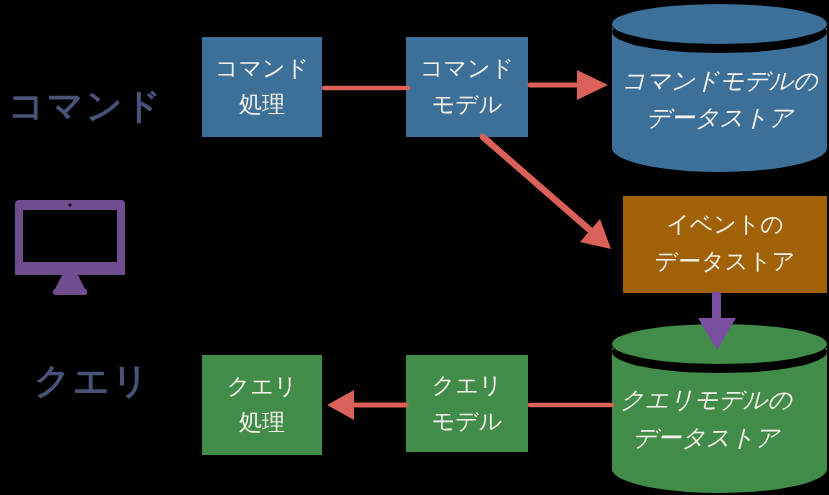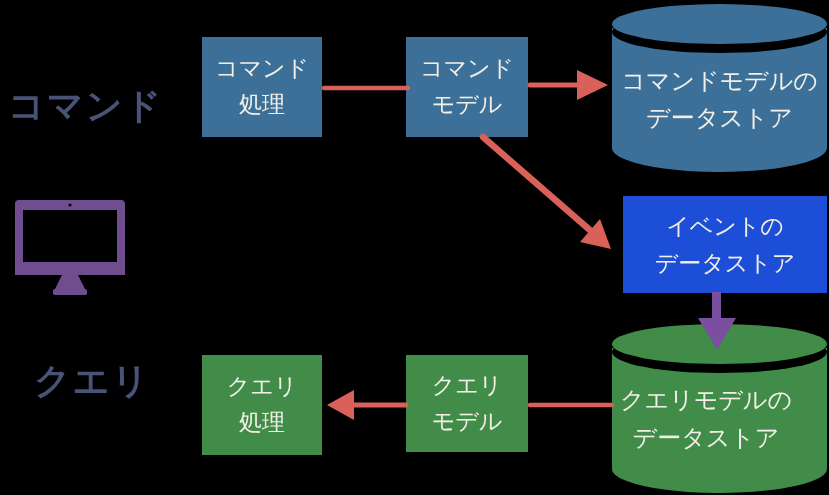--- a/index.html
+++ b/index.html
@@ -14,35 +14,35 @@
   }
   #label-command{left:8px;top:82px;}
   #label-query{left:34px;top:357px;}
   .node{
     position:absolute;display:flex;flex-direction:column;align-items:center;
     justify-content:center;text-align:center;color:#f2efe8;font-size:23px;
     line-height:1.55;
   }
   .blue-box{background:#3c7099;}
   .green-box{background:#418c48;}
-  .red-box{background:#1d4ed8;}
+  .red-box{background:#a16207;font-family:Liberation Mono, monospace;}
   #node-command-handler{left:202px;top:37px;width:120px;height:100px;}
   #node-command-model{left:406px;top:37px;width:122px;height:100px;}
   #node-event-subscriber{left:623px;top:196px;width:204px;height:97px;font-size:23px;line-height:1.6;}
   #node-query-model{left:406px;top:355px;width:122px;height:97px;}
   #node-query-handler{left:202px;top:355px;width:120px;height:100px;}
   .cylinder{position:absolute;}
   #node-command-datastore{left:612px;top:2px;width:215px;height:170px;}
   #node-query-datastore{left:612px;top:320px;width:188px;height:173px;}
   .cylinder svg{position:absolute;left:0;top:0;}
   .cyl-text{
     position:absolute;left:0;right:0;top:0;bottom:0;
     display:flex;flex-direction:column;align-items:center;justify-content:center;
     padding-top:24px;box-sizing:border-box;
-    color:#f2efe8;font-size:24px;line-height:1.55;text-align:center;
+    color:#f2efe8;font-size:24px;line-height:1.55;text-align:center;font-style:italic;
   }
   .cyl-blue{fill:#3c7099;}
   .cyl-green{fill:#418c48;}
   .rim{fill:#000000;}
   #arrow-layer{position:absolute;left:0;top:0;pointer-events:none;}
   .fill-red{fill:#d9615a;}
   .stroke-red{stroke:#d9615a;fill:none;stroke-linecap:round;}
   .fill-purple{fill:#7b4fa0;}
   .stroke-purple{stroke:#7b4fa0;fill:none;stroke-linecap:butt;}
   .w4{stroke-width:4.5px;}

